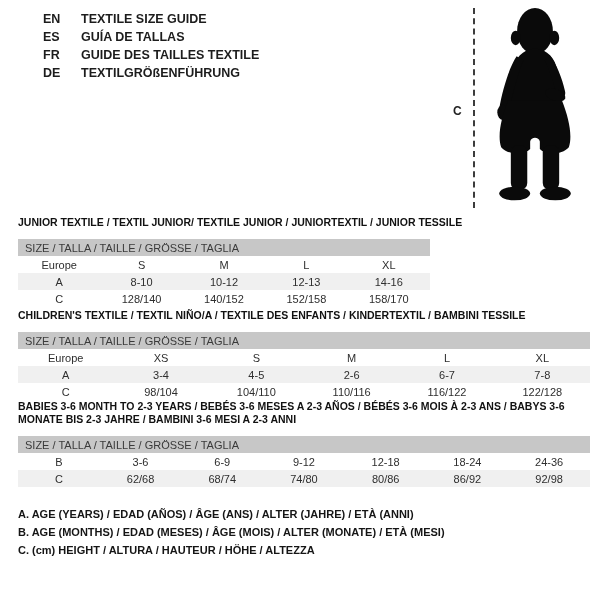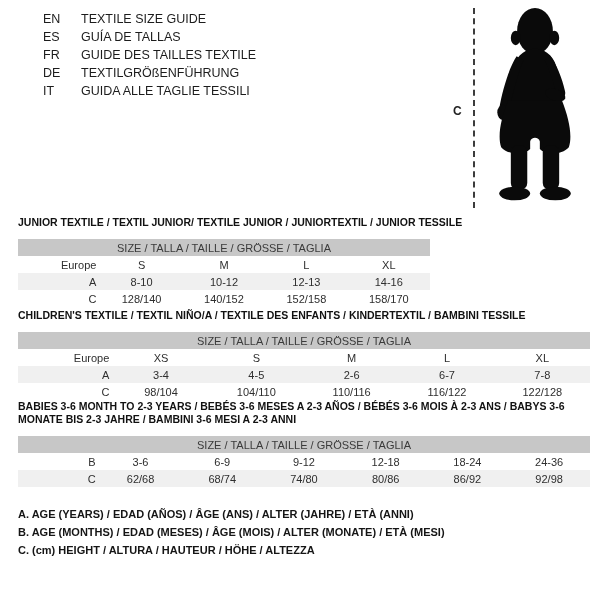--- a/index.html
+++ b/index.html
@@ -14,21 +14,21 @@
   .page{
     position:relative;
     width:600px;height:600px;
     background:#ffffff;
     font-family:"Liberation Sans","DejaVu Sans",sans-serif;
     color:var(--text-dark);
     overflow:hidden;
   }
   
   .lang-block{position:absolute;left:22px;top:10px;}
-  .lang-row{display:flex;line-height:18px;font-weight:400;font-size:12.5px;letter-spacing:0;padding-left:21px;}
+  .lang-row{display:flex;line-height:18px;font-weight:700;font-size:12.5px;letter-spacing:0;padding-left:21px;}
   .lang-code{width:38px;flex:0 0 38px;}
   
   .figure{position:absolute;left:452px;top:6px;width:132px;height:206px;}
   .figure-measure-label{position:absolute;left:1px;top:98px;font-size:12px;font-weight:700;color:#222;}
   .dotted-line{position:absolute;left:21px;top:2px;height:200px;width:0;border-left:2px dashed #3c3c3c;}
   .baby-svg{position:absolute;left:34px;top:0;width:98px;height:205px;}
   
   .content{position:absolute;left:18px;top:216px;width:572px;}
   .table-title{
     font-weight:700;font-size:10.5px;line-height:13px;color:#111;
@@ -36,23 +36,23 @@
   }
   .size-table{border-collapse:collapse;table-layout:fixed;margin-top:10px;}
   .w-junior{width:412px;}
   .w-wide{width:572px;}
   .size-table td,.size-table th{
     font-size:11px;font-weight:400;height:17px;padding:0 4px;
     text-align:center;color:var(--text-table);white-space:nowrap;
   }
   .size-table th.size-bar{
     background:var(--header-bar);
-    text-align:center;color:#3a3a3a;height:17px;padding:1px 7px;
-  }
-  .size-table td.row-label{text-align:right;width:46px;}
+    text-align:left;color:#3a3a3a;height:17px;padding:1px 7px;
+  }
+  .size-table td.row-label{text-align:center;width:46px;}
   .size-table tr.shaded td{background:var(--row-shaded);}
   .sec-children .table-title{margin-top:2px;}
   .sec-babies .table-title{margin-top:0;}
   
   .footnotes{margin-top:18px;}
   .footnote{font-weight:700;font-size:11px;line-height:18px;color:#151515;}
 </style>
 </head>
 <body>
 
@@ -67,24 +67,20 @@
       <span class="lang-code">ES</span>
       <span class="lang-label">GUÍA DE TALLAS</span>
     </div>
     <div class="lang-row">
       <span class="lang-code">FR</span>
       <span class="lang-label">GUIDE DES TAILLES TEXTILE</span>
     </div>
     <div class="lang-row">
       <span class="lang-code">DE</span>
       <span class="lang-label">TEXTILGRÖßENFÜHRUNG</span>
-    </div>
-    <div class="lang-row">
-      <span class="lang-code">IT</span>
-      <span class="lang-label">GUIDA ALLE TAGLIE TESSILI</span>
     </div>
   </div>
 
   <div class="figure">
     <span class="figure-measure-label">C</span>
     <div class="dotted-line"></div>
     <svg class="baby-svg" viewBox="0 0 100 212" xmlns="http://www.w3.org/2000/svg" fill="#0a0a0a">
       <ellipse cx="50" cy="26" rx="18.5" ry="24"></ellipse>
       <ellipse cx="30" cy="33" rx="5" ry="7.5"></ellipse>
       <ellipse cx="70" cy="33" rx="5" ry="7.5"></ellipse>

